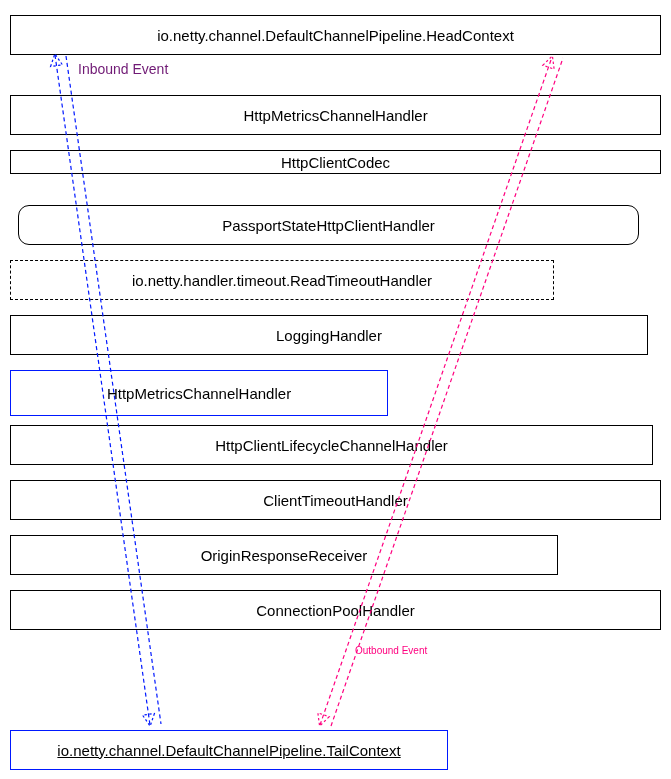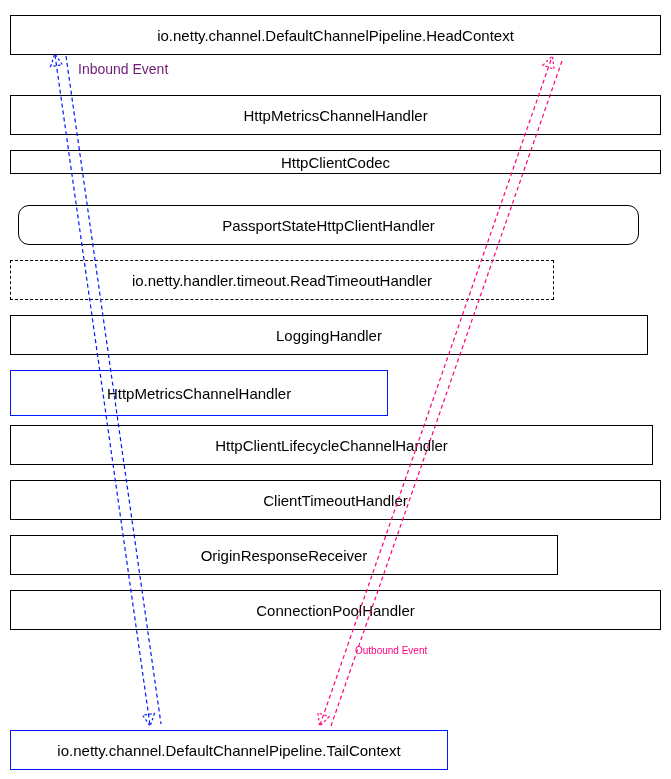--- a/index.html
+++ b/index.html
@@ -58,21 +58,21 @@
 <div class="box blue" style="left:10px; top:370px; width:378px; height:46px;">HttpMetricsChannelHandler</div>
 
 <div class="box" style="left:10px; top:425px; width:643px; height:40px;">HttpClientLifecycleChannelHandler</div>
 
 <div class="box" style="left:10px; top:480px; width:651px; height:40px;">ClientTimeoutHandler</div>
 
 <div class="box" style="left:10px; top:535px; width:548px; height:40px;">OriginResponseReceiver</div>
 
 <div class="box" style="left:10px; top:590px; width:651px; height:40px;">ConnectionPoolHandler</div>
 
-<div class="box blue" style="left:10px; top:730px; width:438px; height:40px;">io.netty.channel.DefaultChannelPipeline.TailContext</div>
+<div class="box blue" style="left:10px; top:730px; width:438px; height:40px;text-decoration:underline;">io.netty.channel.DefaultChannelPipeline.TailContext</div>
 
 <div class="label-inbound" style="left:78px; top:61px;">Inbound Event</div>
 <div class="label-outbound" style="left:355px; top:645px;">Outbound Event</div>
 
 <svg class="overlay">
   <defs>
     <marker id="arrBlue" viewBox="0 0 12 12" refX="10" refY="6" markerWidth="12" markerHeight="12" orient="auto-start-reverse">
       <path d="M1 1 L11 6 L1 11 Z" fill="none" stroke="#0018ff" stroke-width="1" stroke-dasharray="2 2"></path>
     </marker>
     <marker id="arrPink" viewBox="0 0 12 12" refX="10" refY="6" markerWidth="12" markerHeight="12" orient="auto-start-reverse">

